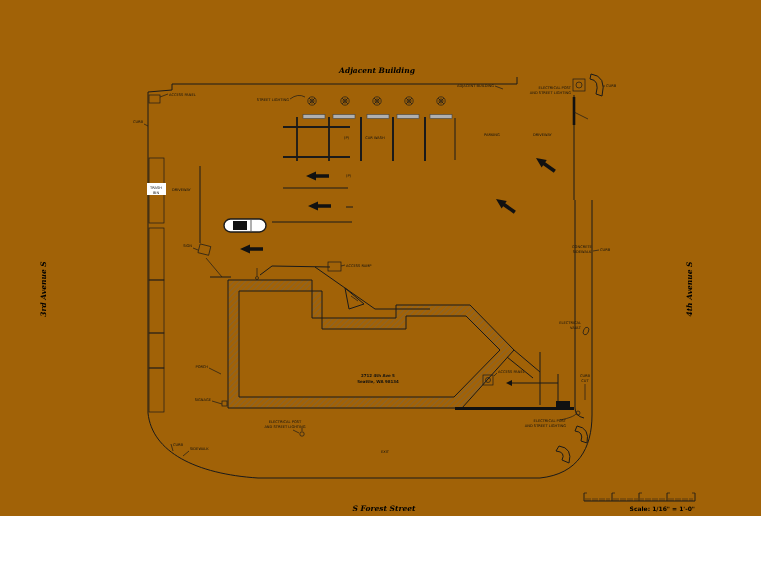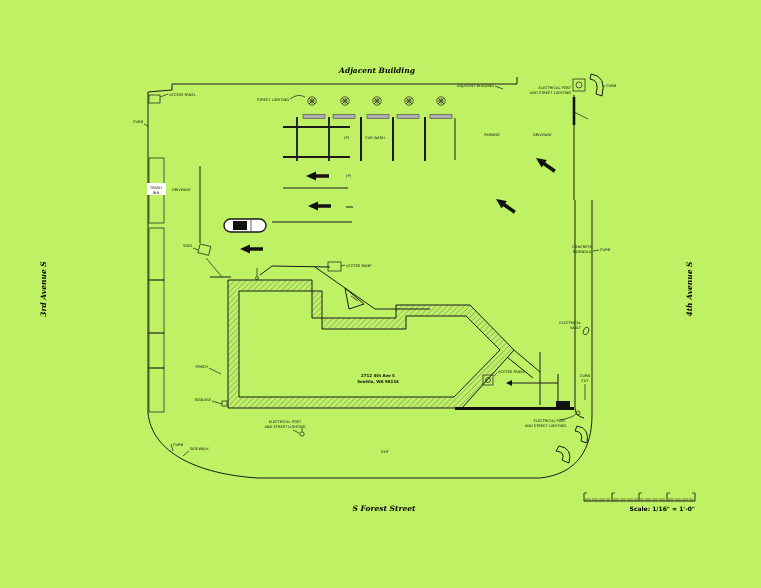--- a/index.html
+++ b/index.html
@@ -1,16 +1,16 @@
 <!DOCTYPE html>
 <html><head>
 <meta charset="utf-8">
 <style>
   html,body{margin:0;padding:0;background:#fff;}
-  .page{position:relative;width:761px;height:588px;background:#bef264;overflow:hidden;
+  .page{position:relative;width:761px;height:516px;background:#a16207;overflow:hidden;
         font-family:"DejaVu Sans", sans-serif;}
   svg{position:absolute;top:0;left:0;}
   text{fill:#111;font-family:"DejaVu Sans", sans-serif;}
   .tiny2{font-size:3.6px;}
   .street{font:italic bold 7.5px "DejaVu Serif", serif;fill:#000;}
   .scaletxt{font:bold 6px "DejaVu Sans", sans-serif;fill:#000;}
   .addr{font:bold 4px "DejaVu Sans", sans-serif;}
   .ln{stroke:#1a1a1a;stroke-width:1;fill:none;}
   .ln2{stroke:#1a1a1a;stroke-width:1.8;fill:none;}
   .thin{stroke:#1a1a1a;stroke-width:0.7;fill:none;}

